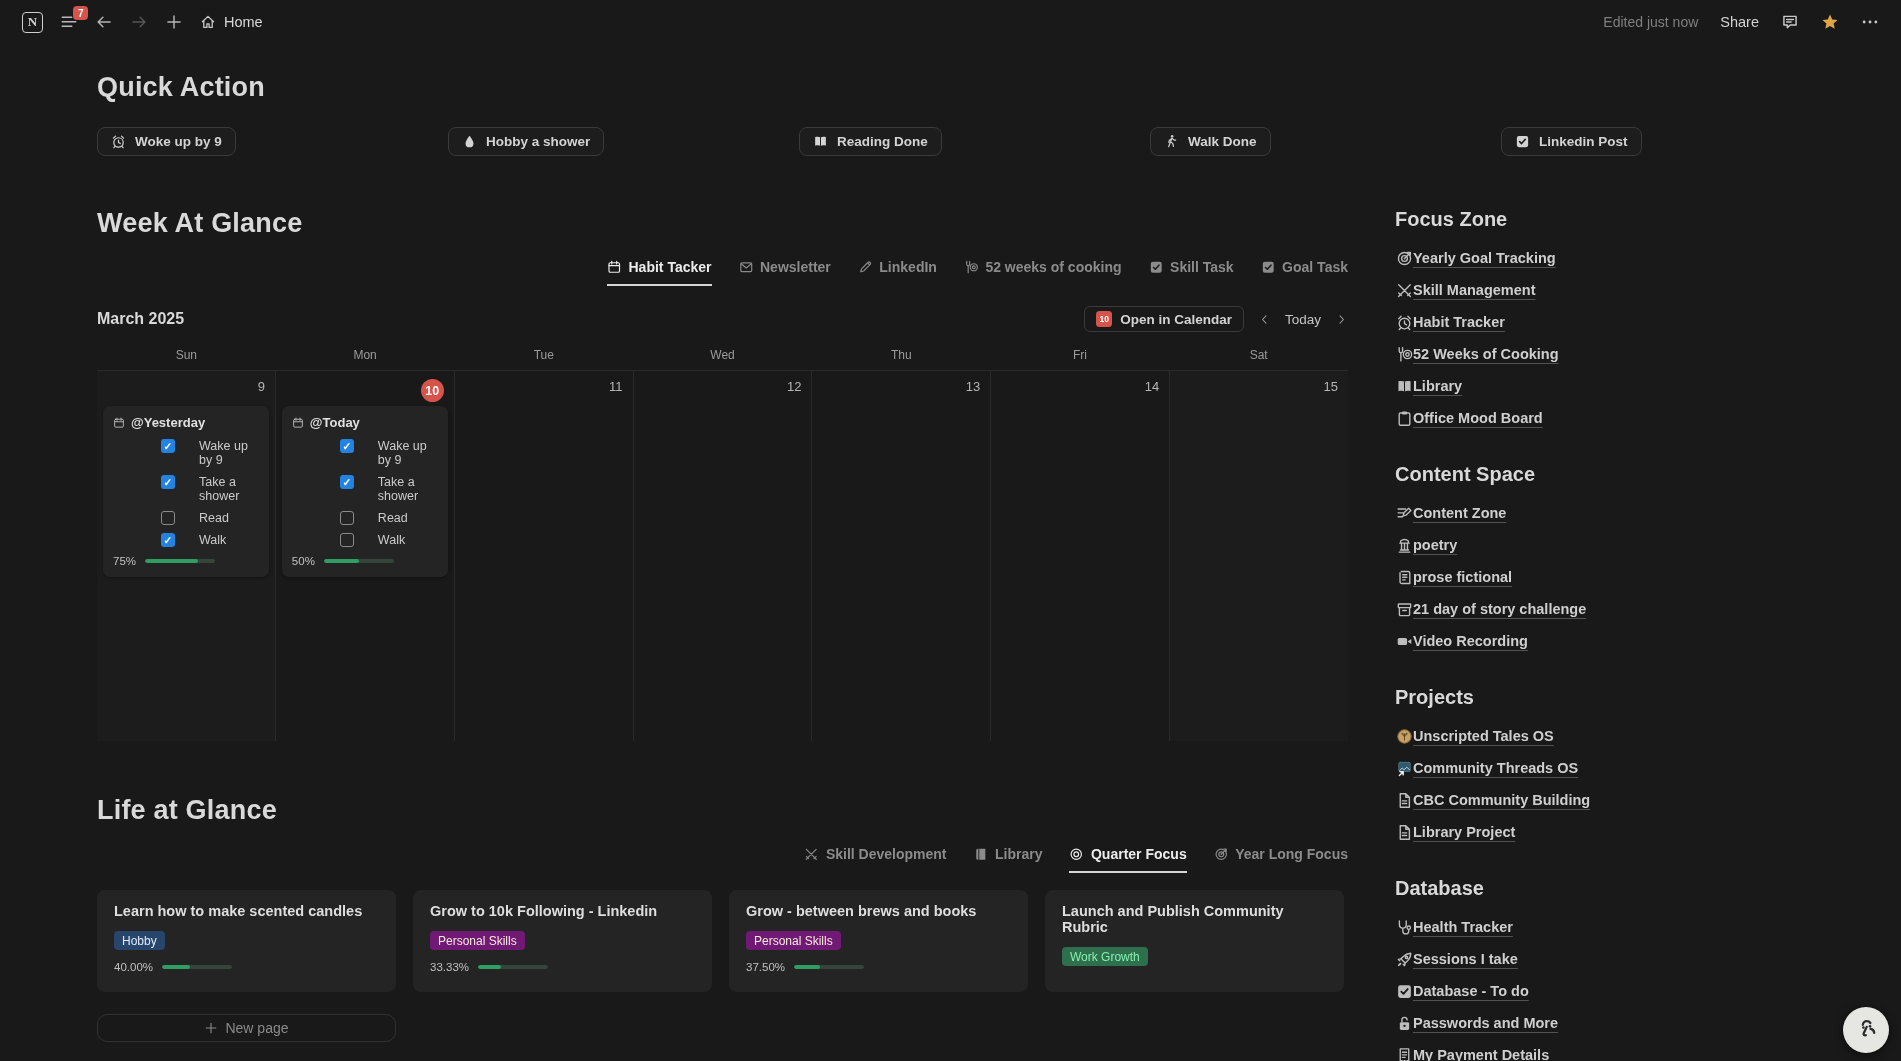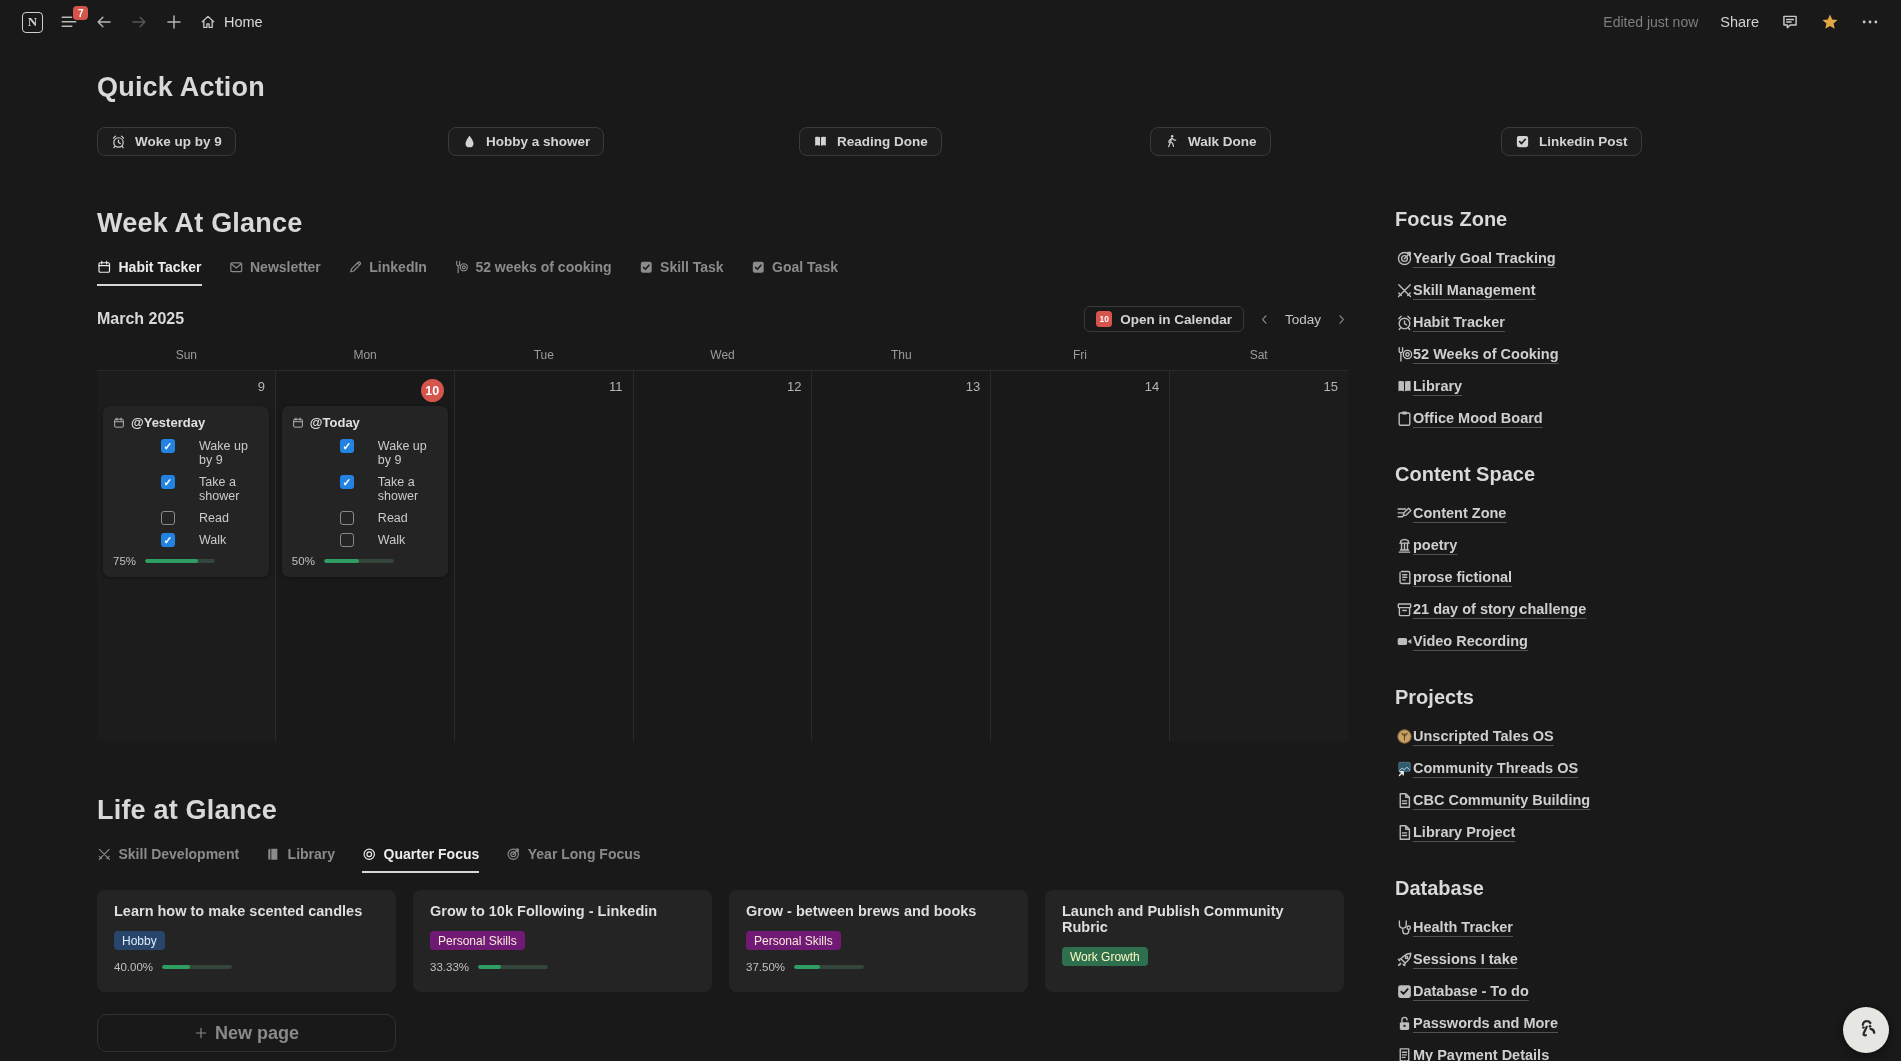--- a/index.html
+++ b/index.html
@@ -35,21 +35,21 @@
   .qa-btn { display:inline-flex; align-items:center; gap:9px; border:1px solid #3a3a3a; border-radius:8px;
     padding:6px 13px; font-size:13.5px; font-weight:600; color:#d3d3d3; cursor:pointer; background:#1d1d1d; }
   .qa-btn .ic { font-size:15px; color:#d3d3d3; }
 
   
   .columns { display:flex; align-items:flex-start; margin-top:52px; }
   .main-col { width:1251px; margin-left:97px; flex:none; }
   .side-col { margin-left:47px; width:420px; flex:none; }
 
   
-  .tabs { display:flex; gap:27px; margin-top:20px; }
+  .tabs { display:flex; gap:27px; margin-top:20px;justify-content:flex-end; }
   .tab { display:flex; align-items:center; gap:7px; font-size:14px; font-weight:600; color:#8b8b8b;
     padding-bottom:9px; cursor:pointer; border-bottom:2px solid transparent; }
   .tab .ic { font-size:14.5px; }
   .tab.active { color:#ececec; border-bottom-color:#d6d6d6; }
 
   
   .cal-header { display:flex; align-items:center; justify-content:space-between; margin-top:20px; }
   .cal-month { font-size:16px; font-weight:700; color:#d9d9d9; }
   .cal-controls { display:flex; align-items:center; gap:14px; }
   .open-cal { display:flex; align-items:center; gap:8px; border:1px solid #3a3a3a; border-radius:6px;
@@ -84,24 +84,24 @@
   .fill { height:100%; background:#2f9e63; border-radius:2px; }
 
   
   .lag-section { margin-top:54px; }
   .life-cards { display:flex; gap:17px; margin-top:17px; }
   .life-card { width:299px; height:102px; background:#242424; border-radius:8px; padding:13px 17px; cursor:pointer; }
   .life-title { font-size:14.5px; font-weight:700; color:#dedede; }
   .tag { display:inline-block; margin-top:12px; font-size:12px; padding:2.5px 8px; border-radius:4px; }
   .tag-blue { background:#28456c; color:#dceafa; }
   .tag-brown { background:#701a75; color:#f6ead9; }
-  .tag-green { background:#2e6f4e; color:#fef9c3; }
+  .tag-green { background:#2e6f4e; color:#86efac; }
   .life-card .prog-row { margin-top:11px; }
-  .new-page { margin-top:22px; width:299px; height:38px; border:1px solid #313131; border-radius:10px;
-    display:flex; align-items:center; justify-content:center; gap:7px; color:#8a8a8a; font-size:18px; cursor:pointer;font-weight:bold; }
+  .new-page { margin-top:22px; width:299px; height:28px; border:1px solid #313131; border-radius:10px;
+    display:flex; align-items:center; justify-content:center; gap:7px; color:#8a8a8a; font-size:14px; cursor:pointer; }
   .new-page .ic { font-size:14px; }
 
   
   .side-section { margin-bottom:29px; }
   .side-heading { font-size:20px; font-weight:700; color:#d9d9d9; margin-bottom:11px; }
   .side-item { display:flex; align-items:center; height:32px; cursor:pointer; }
   .side-item .ic { font-size:17px; color:#bdbdbd; flex:none; width:18px; }
   .side-label { font-size:14.5px; font-weight:600; color:#cfcfcf; text-decoration:underline;
     text-decoration-color:rgba(255,255,255,.25); text-decoration-thickness:1px; text-underline-offset:3.5px; }
 

